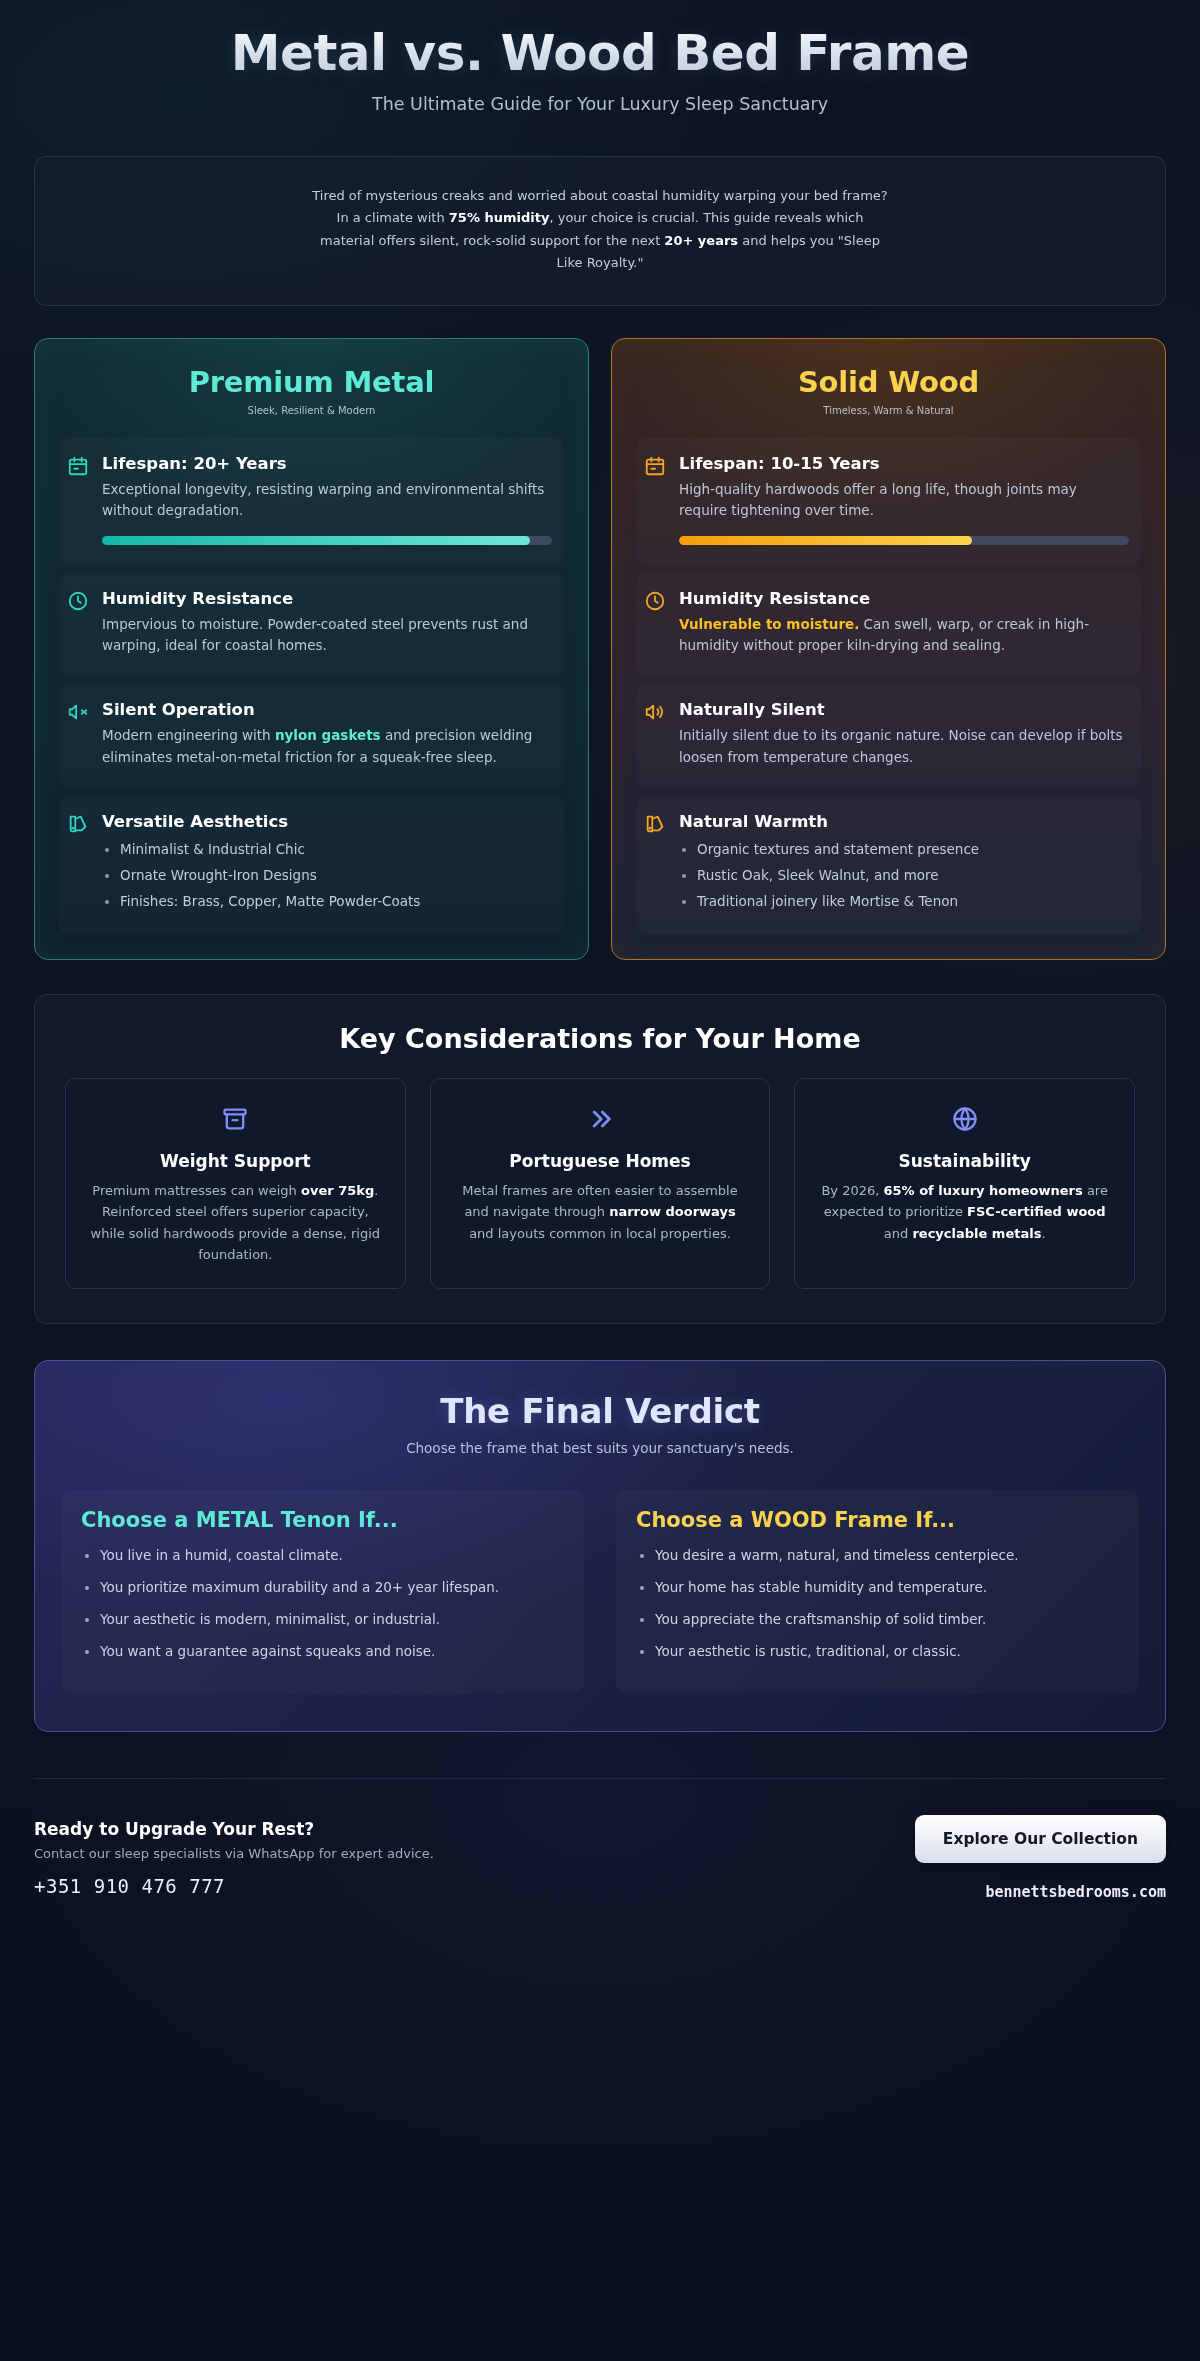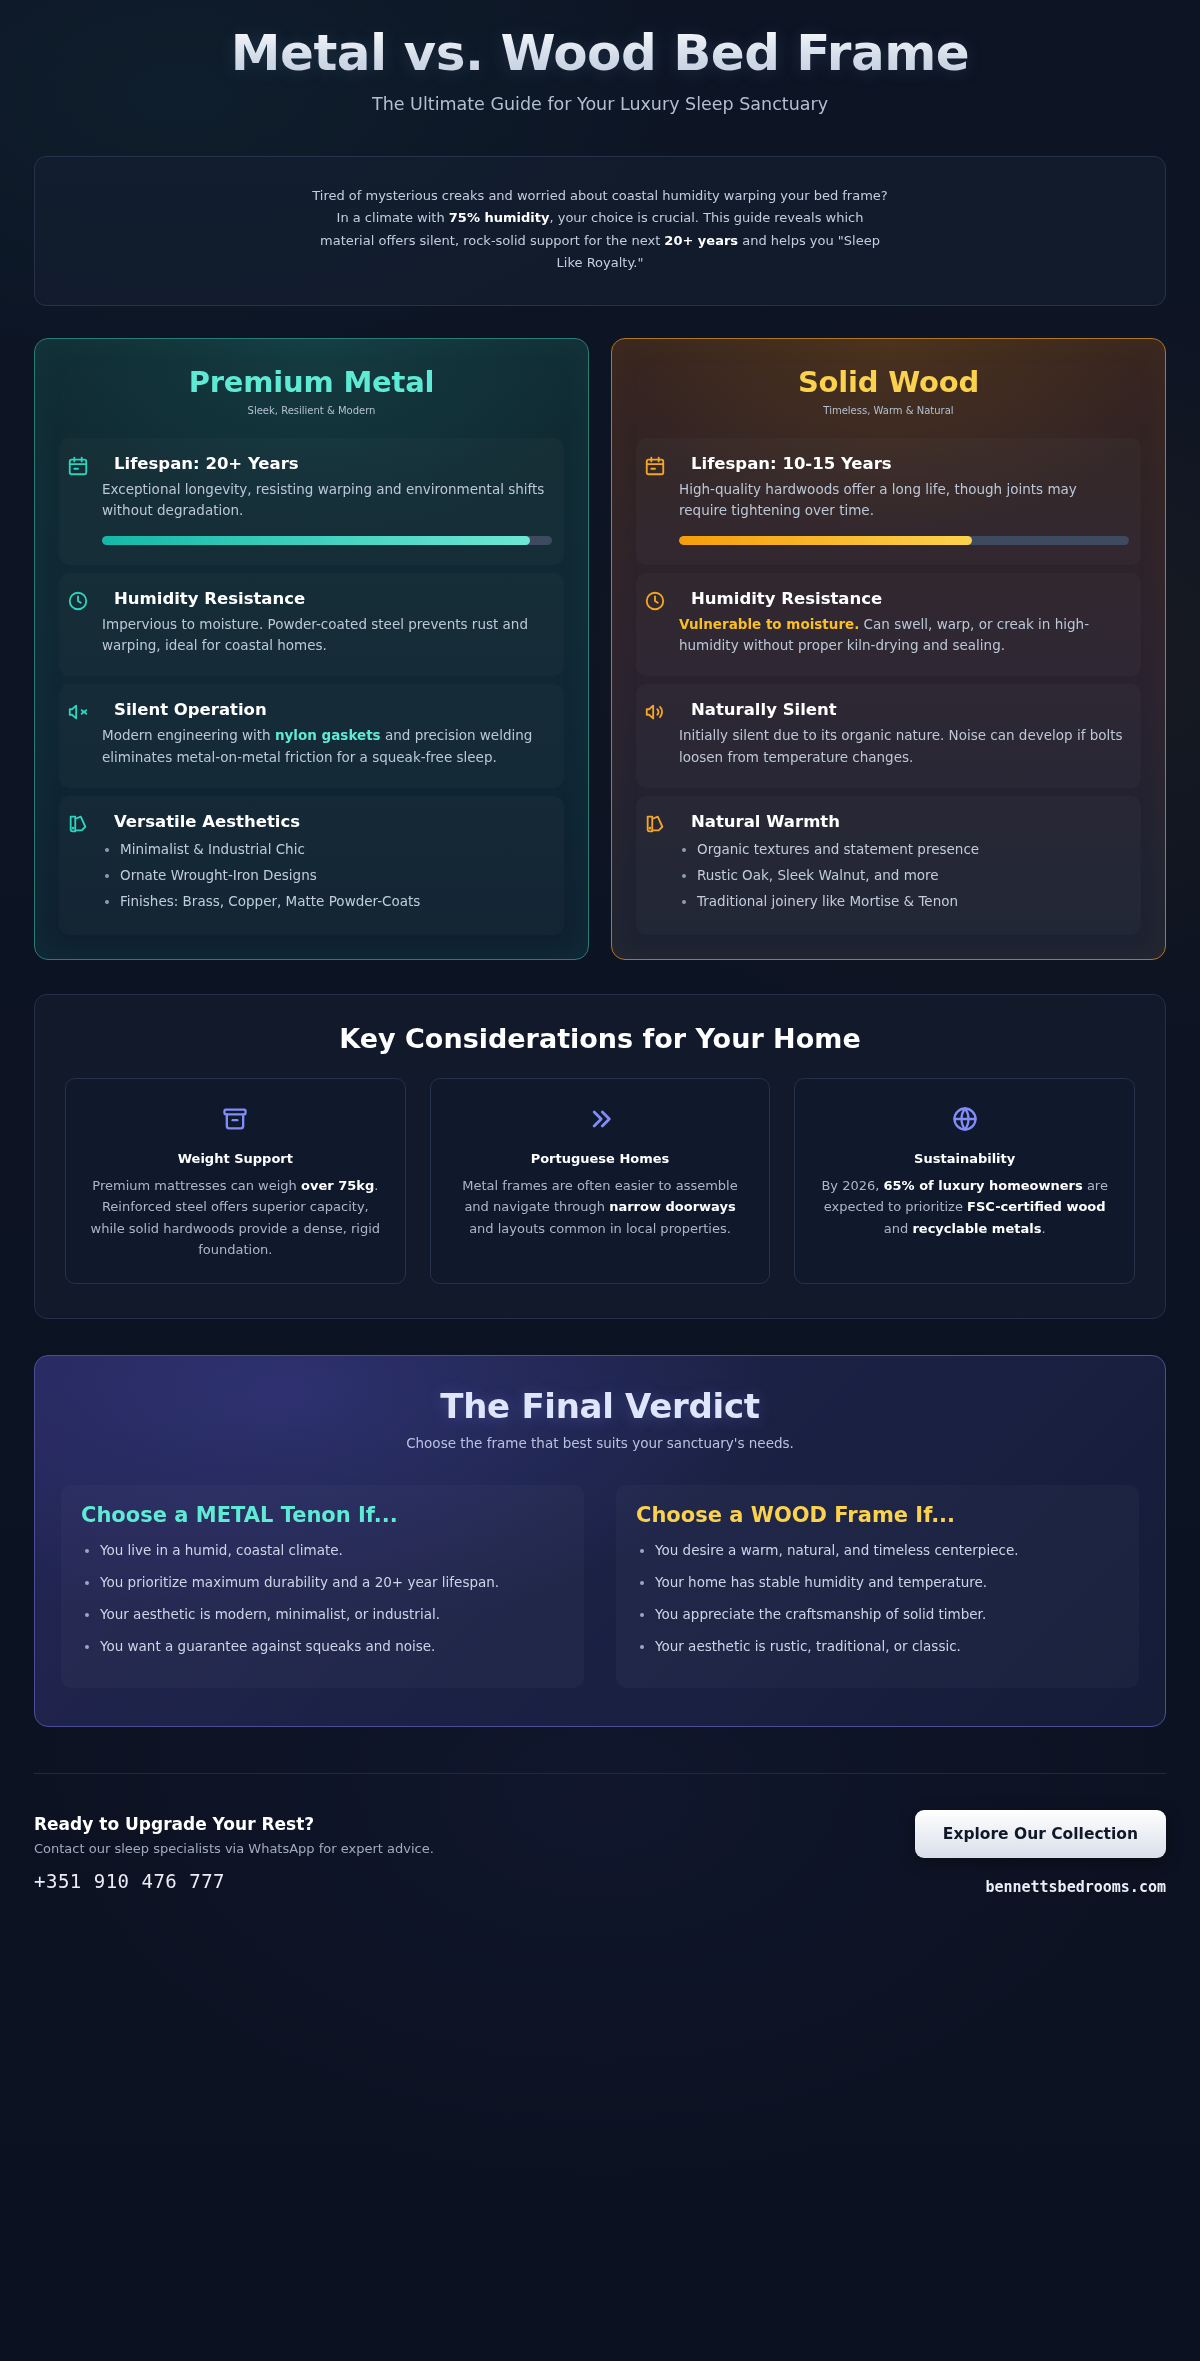--- a/index.html
+++ b/index.html
@@ -118,21 +118,20 @@
   .feat-ico svg { width: 22px; height: 22px; display: block; }
   .card.metal .feat-ico svg { stroke: #2dd4bf; }
   .card.wood  .feat-ico svg { stroke: #f5a623; }
 
   .feat-body { flex: 1 1 auto; min-width: 0; }
   .feat-title {
     font-size: 16.5px;
     font-weight: 700;
     color: #ffffff;
     margin-bottom: 6px;
-    margin-left: 12px;
   }
   .feat-desc { font-size: 13.5px; line-height: 1.58; color: #bcc7d7; }
   .feat-desc b.metal-em { color: #5eead4; font-weight: 700; }
   .feat-desc b.wood-em  { color: #fbbf24; font-weight: 700; }
 
   .bar {
     margin-top: 14px;
     height: 9px;
     border-radius: 99px;
     background: #3d4a60;
@@ -170,21 +169,21 @@
     flex: 1 1 0;
     border: 1px solid #26314a;
     border-radius: 10px;
     background: rgba(17,25,43,0.55);
     padding: 26px 20px 22px;
     text-align: center;
   }
   .cons-ico { height: 30px; margin-bottom: 16px; }
   .cons-ico svg { width: 28px; height: 28px; stroke: #818cf8; }
   .cons-title {
-    font-size: 13px;
+    font-size: 17px;
     font-weight: 700;
     color: #ffffff;
     margin-bottom: 9px;
   }
   .cons-text { font-size: 13px; line-height: 1.66; color: #aab6c9; }
   .cons-text b { color: #ffffff; font-weight: 700; }
 
   
   .verdict {
     margin-top: 36px;

